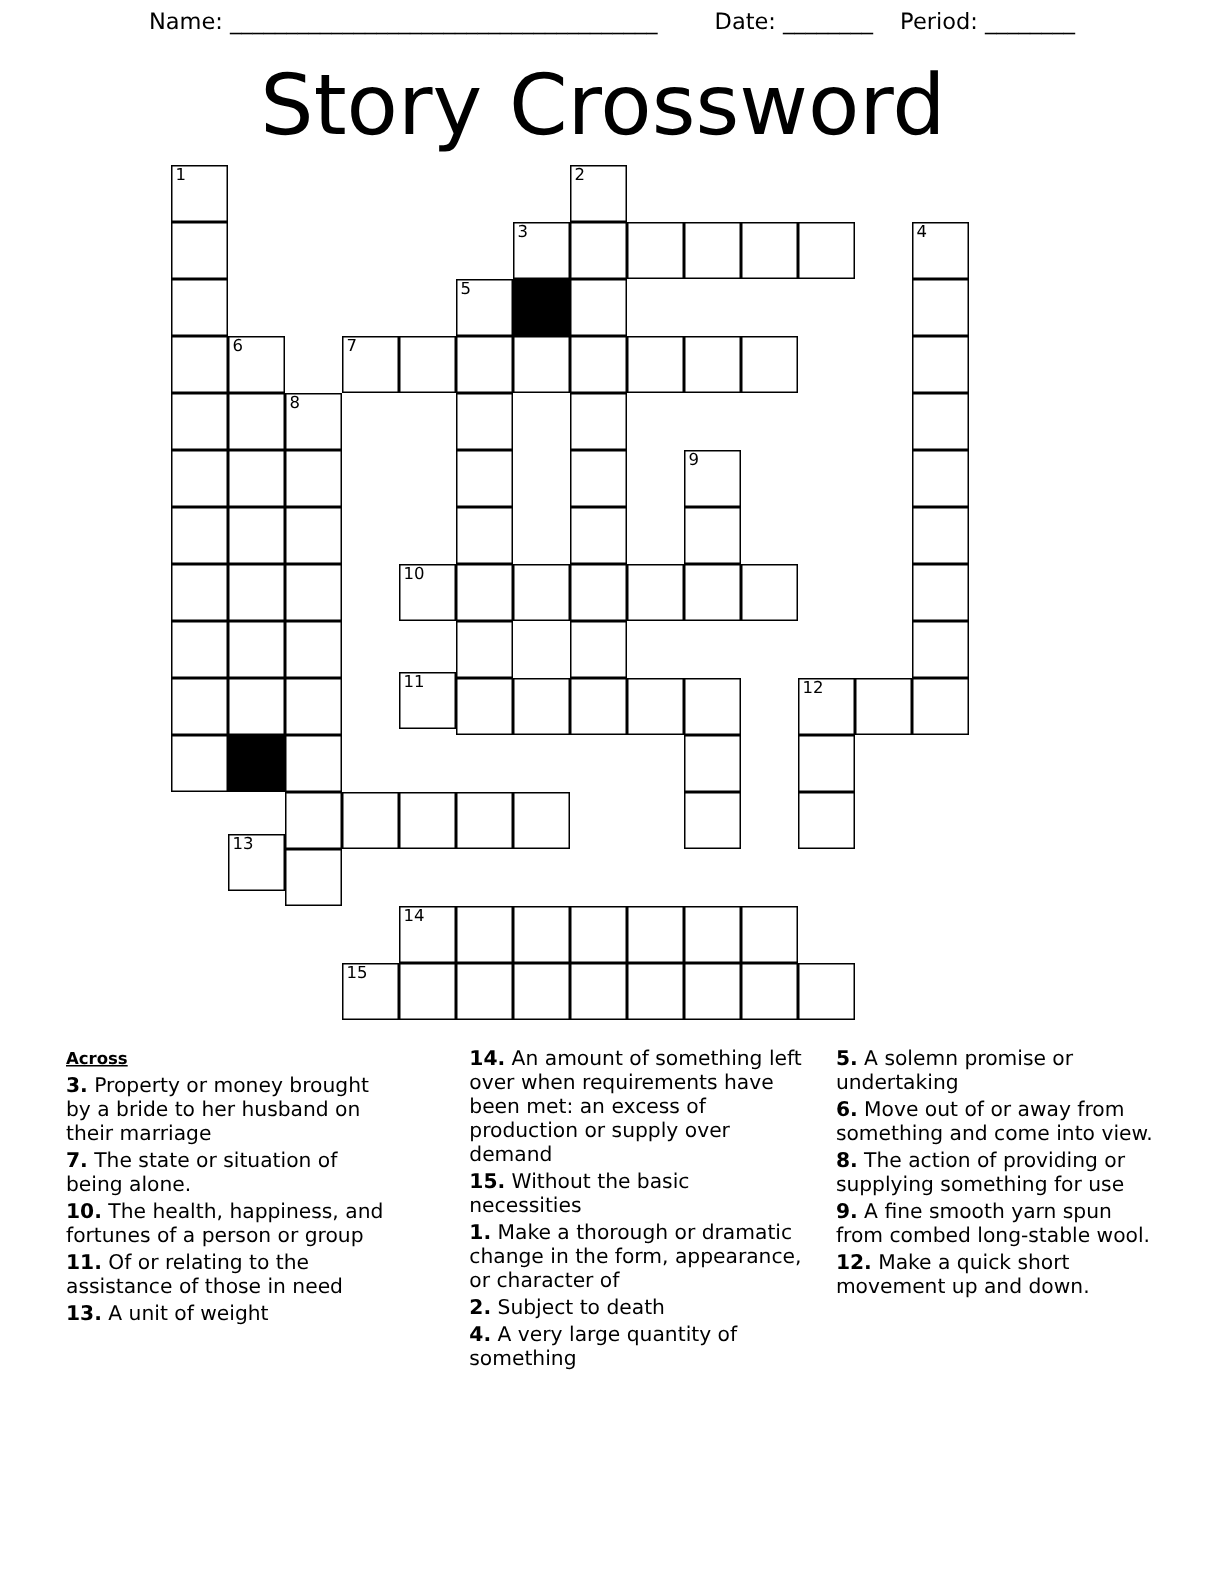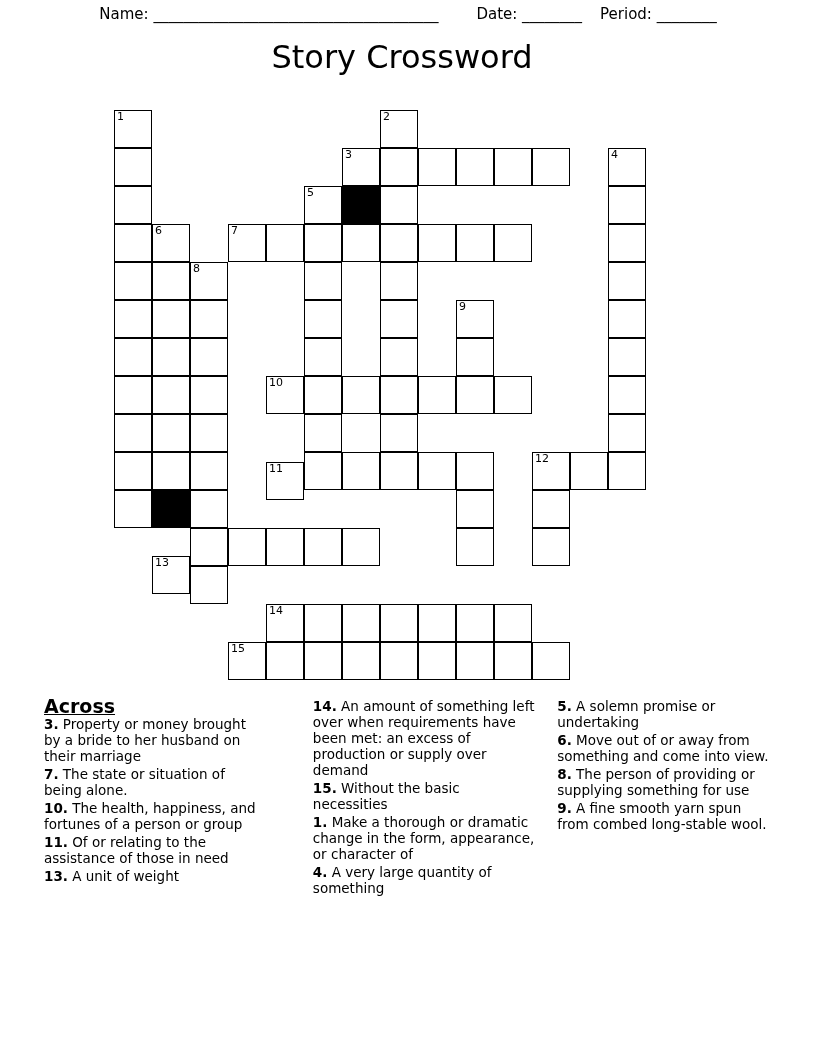--- a/index.html
+++ b/index.html
@@ -40,21 +40,21 @@
   .headerline .gap-a { display: inline-block; width: 38px; }
   .headerline .gap-b { display: inline-block; width: 18px; }
 
   
   .title {
     position: absolute;
     top: 38px;
     left: 0;
     width: 804px;
     text-align: center;
-    font-size: 32px;
+    font-size: 56px;
     font-weight: normal;
     letter-spacing: 0px;
   }
 
   
   .grid-wrap {
     position: absolute;
     left: 114px;
     top: 110px;
     width: 552px;
@@ -94,21 +94,21 @@
   }
   .col {
     width: 228px;
   }
   .col.mid { width: 236px; margin-left: 32px; }
   .col.right { width: 230px; }
   .sec-head {
     font-weight: bold;
     text-decoration: underline;
     margin-bottom: 2px;
-    font-size: 19px;
+    font-size: 11px;
   }
   .clue {
     margin-bottom: 2px;
   }
   .clue b { font-weight: bold; }
 </style>
 </head>
 <body>
 
 <div class="page">
@@ -203,21 +203,21 @@
       <div class="cell" style="left: 494px; top: 266px;"></div>
       <div class="cell" style="left: 0px; top: 304px;"></div>
       <div class="cell" style="left: 38px; top: 304px;"></div>
       <div class="cell" style="left: 76px; top: 304px;"></div>
       <div class="cell" style="left: 190px; top: 304px;"></div>
       <div class="cell" style="left: 266px; top: 304px;"></div>
       <div class="cell" style="left: 494px; top: 304px;"></div>
       <div class="cell" style="left: 0px; top: 342px;"></div>
       <div class="cell" style="left: 38px; top: 342px;"></div>
       <div class="cell" style="left: 76px; top: 342px;"></div>
-      <div class="cell" style="left: 152px; top: 352px;">
+      <div class="cell" style="left: 152px; top: 338px;">
         <span class="num">11</span>
       </div>
       <div class="cell" style="left: 190px; top: 342px;"></div>
       <div class="cell" style="left: 228px; top: 342px;"></div>
       <div class="cell" style="left: 266px; top: 342px;"></div>
       <div class="cell" style="left: 304px; top: 342px;"></div>
       <div class="cell" style="left: 342px; top: 342px;"></div>
       <div class="cell" style="left: 418px; top: 342px;">
         <span class="num">12</span>
       </div>
@@ -267,23 +267,25 @@
         <div class="clue"><b>3.</b><span> Property or money brought by a bride to her husband on their marriage</span></div>
         <div class="clue"><b>7.</b><span> The state or situation of being alone.</span></div>
         <div class="clue"><b>10.</b><span> The health, happiness, and fortunes of a person or group</span></div>
         <div class="clue"><b>11.</b><span> Of or relating to the assistance of those in need</span></div>
         <div class="clue"><b>13.</b><span> A unit of weight</span></div>
       </div>
     <div class="col mid" id="col-mid">
         <div class="clue"><b>14.</b><span> An amount of something left over when requirements have been met: an excess of production or supply over demand</span></div>
         <div class="clue"><b>15.</b><span> Without the basic necessities</span></div>
         <div class="clue"><b>1.</b><span> Make a thorough or dramatic change in the form, appearance, or character of</span></div>
+        <div class="clue"><b>2.</b><span> Subject to death</span></div>
         <div class="clue"><b>4.</b><span> A very large quantity of something</span></div>
       </div>
     <div class="col right" id="col-right">
         <div class="clue"><b>5.</b><span> A solemn promise or undertaking</span></div>
         <div class="clue"><b>6.</b><span> Move out of or away from something and come into view.</span></div>
-        <div class="clue"><b>8.</b><span> The person of providing or supplying something for use</span></div>
+        <div class="clue"><b>8.</b><span> The action of providing or supplying something for use</span></div>
         <div class="clue"><b>9.</b><span> A fine smooth yarn spun from combed long-stable wool.</span></div>
+        <div class="clue"><b>12.</b><span> Make a quick short movement up and down.</span></div>
       </div>
   </div>
 
 </div>
 
 </body></html>

